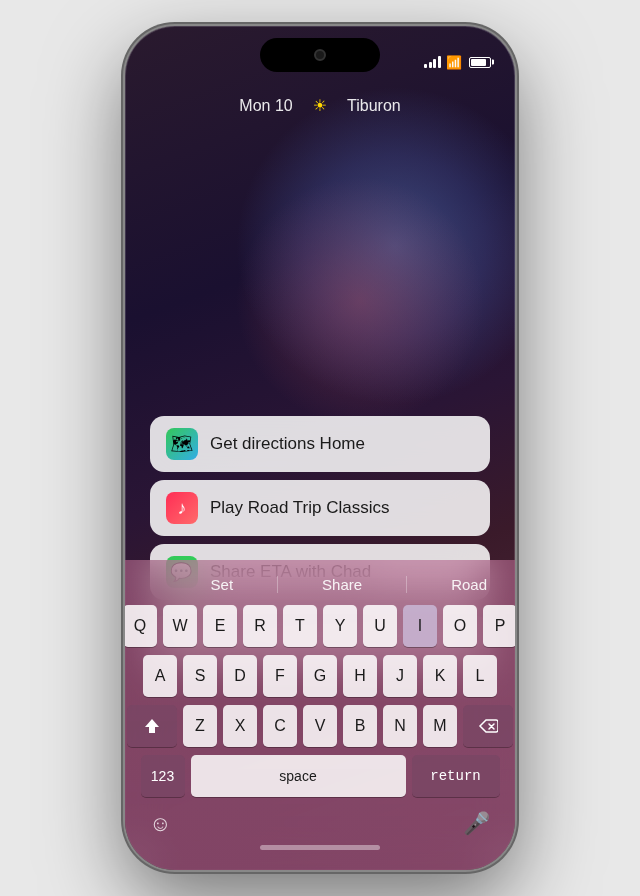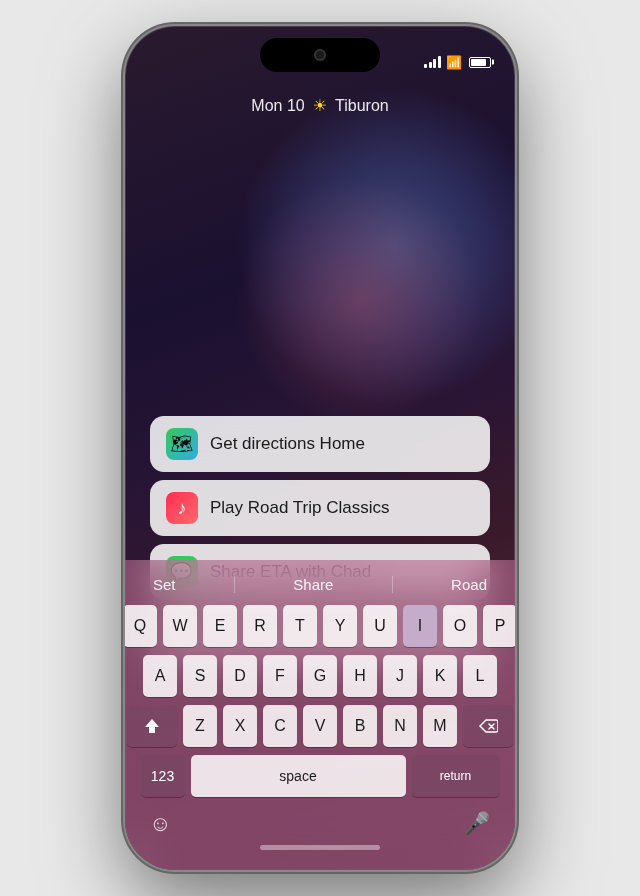--- a/index.html
+++ b/index.html
@@ -144,21 +144,21 @@
       right: 0;
       display: flex;
       flex-direction: column;
       align-items: center;
       z-index: 10;
     }
 
     .date-weather {
       display: flex;
       align-items: center;
-      gap: 8px;
+      gap: 20px;
       margin-bottom: 4px;
       margin-top: 10px;
     }
     .date-text {
       color: white;
       font-size: 16px;
       font-weight: 400;
       opacity: 0.9;
     }
     .sun-icon {
@@ -254,21 +254,21 @@
       right: 0;
       background: linear-gradient(180deg, rgba(180,100,140,0.6) 0%, rgba(150,80,120,0.7) 100%);
       backdrop-filter: blur(20px);
       padding: 8px 0 20px;
       z-index: 20;
     }
 
     
     .quicktype-bar {
       display: flex;
-      justify-content: space-between;
+      justify-content: flex-end;
       padding: 4px 16px 8px;
       gap: 32px;
     }
     .quicktype-item {
       color: rgba(255,255,255,0.9);
       font-size: 15px;
       font-weight: 400;
       padding: 4px 12px;
       cursor: pointer;
     }
@@ -320,22 +320,23 @@
     }
 
     .key-space {
       width: 215px;
       font-size: 14px;
       text-transform: none;
     }
 
     .key-return {
       width: 88px;
-      font-size: 12px;
+      font-size: 14px;
       text-transform: none;
+      font-family: Liberation Mono, monospace;
     }
 
     .key-numbers {
       width: 44px;
       font-size: 14px;
       text-transform: none;
     }
   </style>
 </head>
 <body>

